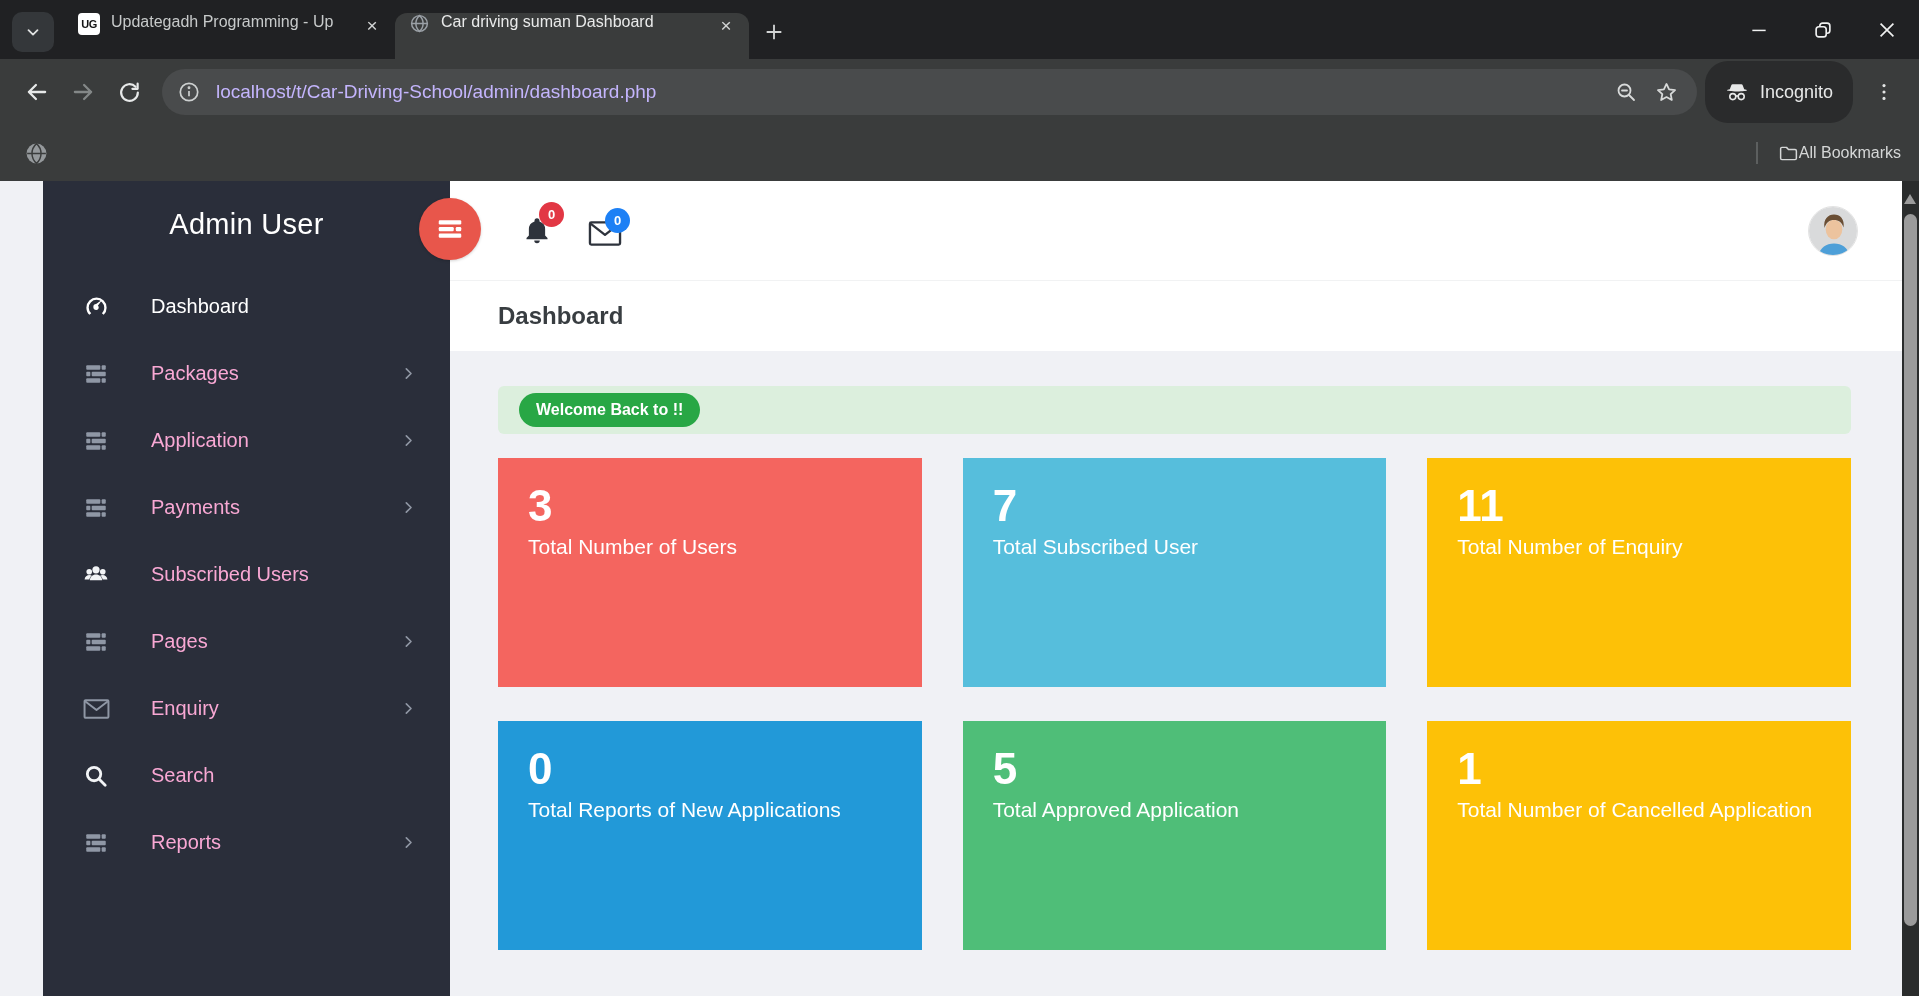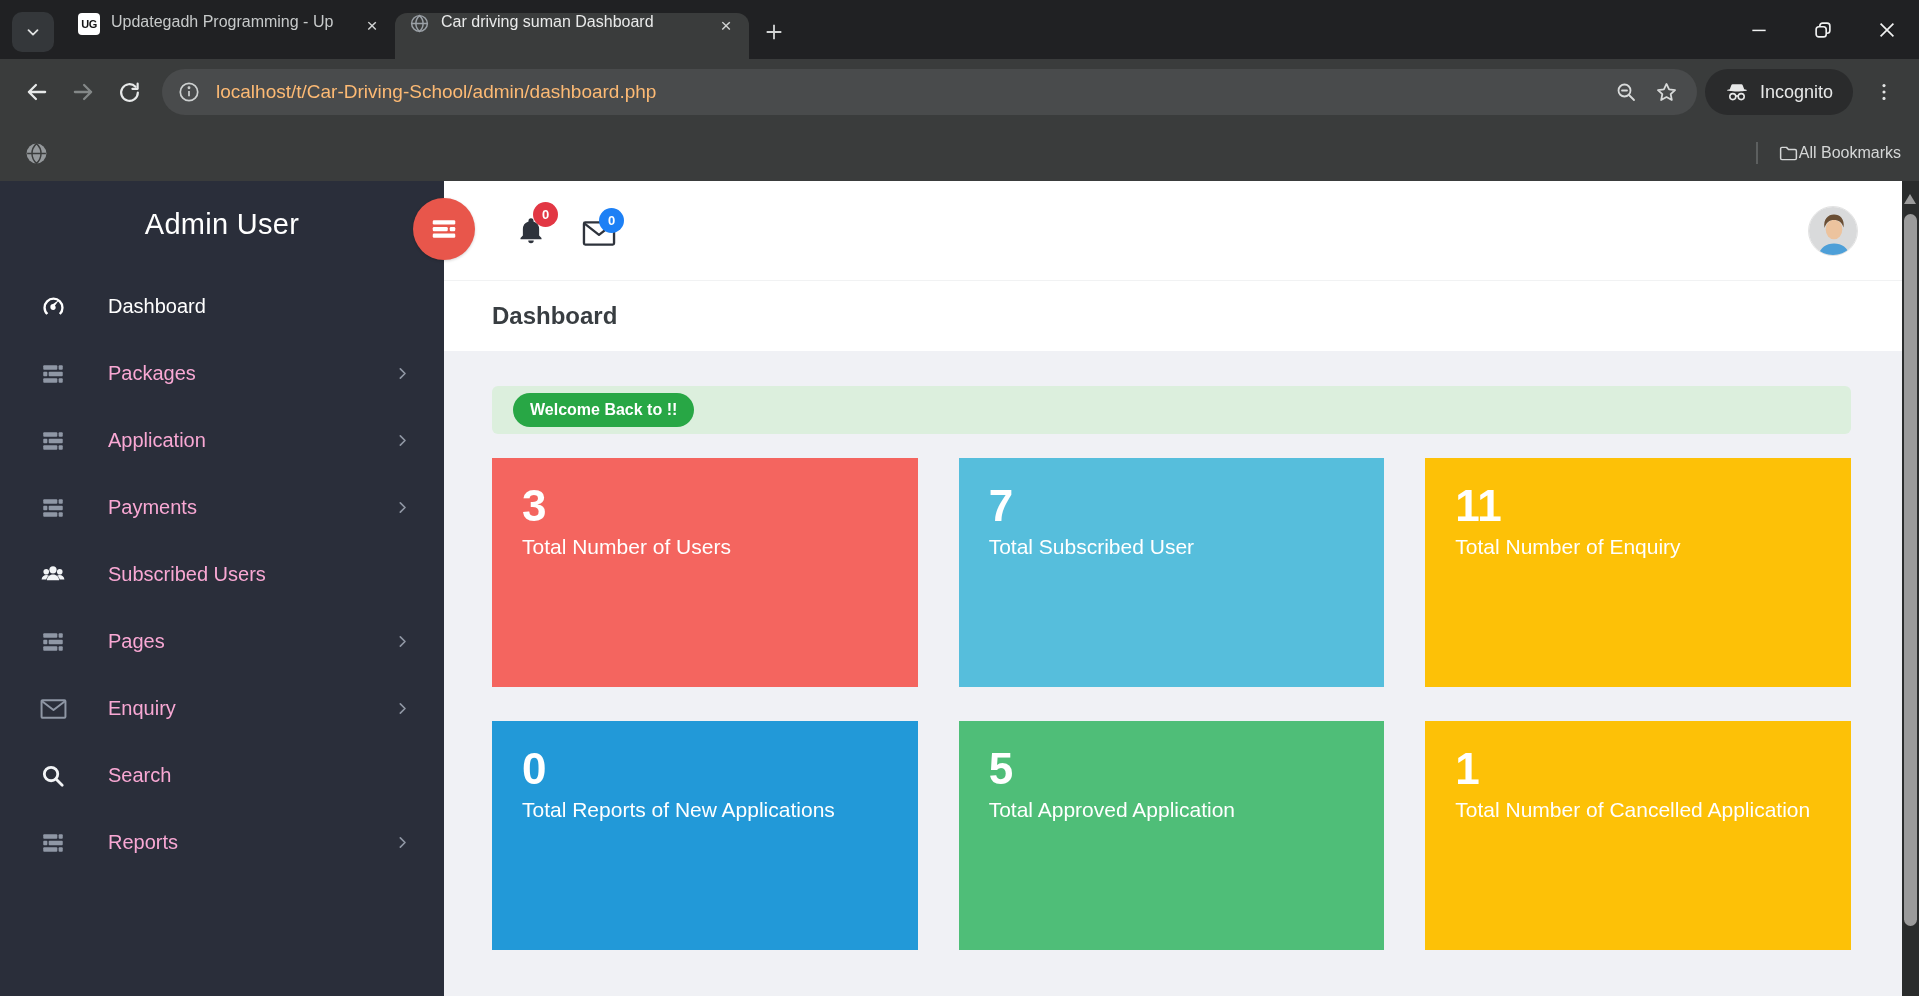--- a/index.html
+++ b/index.html
@@ -31,38 +31,38 @@
 
   
   .toolbar { height:66px; background:#3a3c3c; display:flex; align-items:center; padding:0 14px; }
   .nav-btn { width:46px; height:46px; border-radius:50%; display:flex; align-items:center; justify-content:center;
     color:#e7e9e9; flex:none; cursor:pointer; }
   .nav-btn.disabled { color:#848888; }
   .omnibox { flex:1; height:46px; background:#494b4c; border-radius:23px; display:flex; align-items:center;
     padding:0 12px 0 8px; margin:0 8px 0 10px; }
   .info-wrap { width:38px; height:38px; border-radius:50%; display:flex; align-items:center; justify-content:center;
     color:#cdd0d0; margin-right:8px; flex:none; }
-  .url { font-size:19px; color:#fdba74; flex:1; white-space:nowrap; overflow:hidden; }
+  .url { font-size:19px; color:#c4b5fd; flex:1; white-space:nowrap; overflow:hidden; }
   .omni-icons { display:flex; align-items:center; gap:16px; color:#d8dada; margin-right:6px; }
-  .incognito-chip { height:46px; border-radius:23px; background:#2a2b2c; color:#e7e8e8; display:flex;
+  .incognito-chip { height:62px; border-radius:23px; background:#2a2b2c; color:#e7e8e8; display:flex;
     align-items:center; gap:11px; padding:0 20px; font-size:18px; flex:none;justify-content:flex-end; }
   .kebab { width:42px; height:42px; display:flex; align-items:center; justify-content:center; color:#e3e5e5;
     margin-left:10px; cursor:pointer; }
 
   
   .bookmarks { height:56px; background:#3a3c3c; display:flex; align-items:center; padding:0 18px; }
   .bm-globe { width:25px; height:25px; color:#95999c; margin-left:6px; cursor:pointer; }
   .bm-right { margin-left:auto; display:flex; align-items:center; gap:10px; color:#d5d7d7; font-size:16px; }
   .bm-divider { width:2px; height:22px; background:#5c5f5f; margin-right:10px; }
   .bm-folder-btn { display:flex; align-items:center; cursor:pointer; }
 
   
   .page { height:815px; display:flex; background:#f0f1f5; }
 
-  .sidebar { width:444px; flex:none; }
+  .sidebar { width:407px; flex:none;margin-left:43px; }
   .brand { text-align:center; color:#ffffff; font-size:29px; font-weight:500; padding-top:27px; letter-spacing:.3px; }
   .nav { margin-top:32px; }
   .nav-item { height:67px; display:flex; align-items:center; padding:0 34px 0 38px; color:#f9a8d4;
     font-size:20px; cursor:pointer; }
   .nav-item.active { color:#ffffff; }
   .icon-slot { width:30px; height:28px; color:#8f97a5; margin-right:40px; display:flex; align-items:center;
     justify-content:center; flex:none; }
   .nav-item.active .icon-slot { color:#ffffff; }
   .icon-slot[data-name="users-icon"], .icon-slot[data-name="search-icon"] { color:#f2f4f6; }
   .nav-chevron { margin-left:auto; width:15px; height:15px; color:#9097a4; flex:none; }

